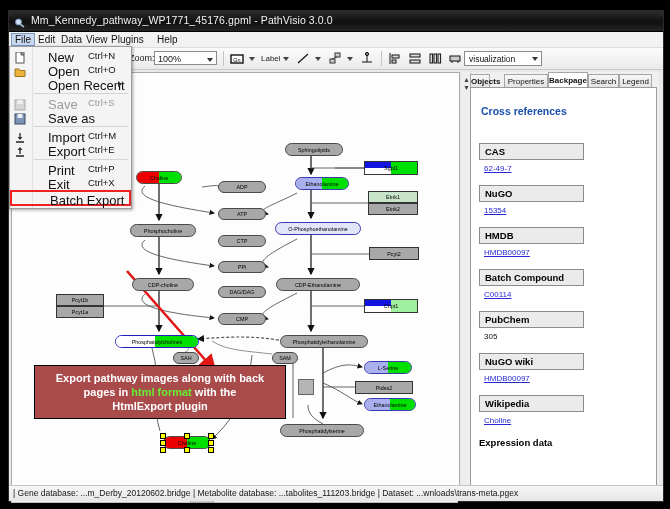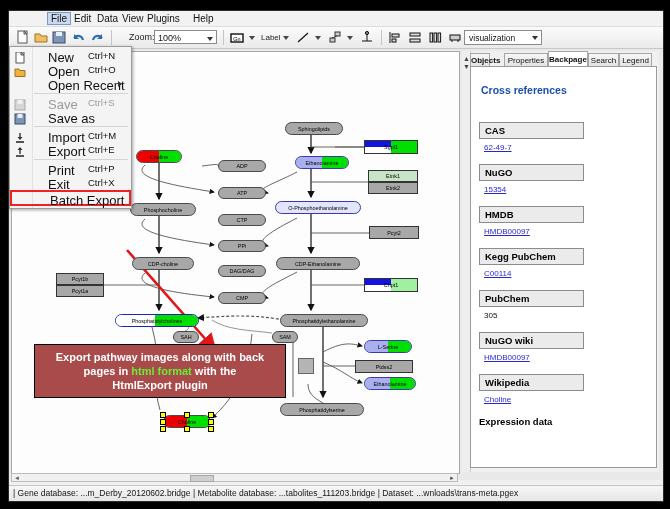--- a/index.html
+++ b/index.html
@@ -10,21 +10,21 @@
   #win{position:absolute;left:8px;top:10px;width:654px;height:490px;background:#f0f0f0;
        border:1px solid #2b2b2b;box-shadow:0 0 0 1px #000;}
   #titlebar{position:relative;height:20px;background:linear-gradient(180deg,#2c2c2c 0%,#101010 55%,#242424 100%);
             border-bottom:1px solid #000;}
   #titlebar .tb-icon{position:absolute;left:5px;top:4px;width:12px;height:12px;}
   #titlebar .tb-text{position:absolute;left:22px;top:3px;font-size:10.5px;color:#f2f2f2;white-space:nowrap;
             letter-spacing:.1px;}
 
   
   #menubar{position:relative;height:15px;background:#f2f2f2;border-bottom:1px solid #dcdcdc;}
-  #menubar .mi{position:absolute;top:1px;font-size:10px;color:#111;padding:1px 4px;line-height:11px;margin-left:36px;}
+  #menubar .mi{position:absolute;top:1px;font-size:10px;color:#111;padding:1px 4px;line-height:11px;}
   #menubar .mi.sel{background:#c9d9ef;border:1px solid #7a9ac4;padding:0 3px;}
 
   
   #toolbar{position:relative;height:21px;background:linear-gradient(180deg,#fbfbfb,#eaeaea);
            border-bottom:1px solid #c8c8c8;}
   .tbgrp{position:absolute;top:2px;font-size:9px;color:#222;}
   .zoomlbl{left:120px;top:5px;}
   .zoomsel{position:absolute;left:145px;top:3px;width:63px;height:14px;background:#fff;border:1px solid #8a8a8a;
            font-size:9px;color:#111;padding-left:3px;line-height:14px;box-sizing:border-box;}
   .zoomsel .cv{position:absolute;left:3px;top:0;}
@@ -108,20 +108,29 @@
 
   svg.overlay{position:absolute;left:0;top:0;width:447px;height:421px;pointer-events:none;}
   .handle{position:absolute;width:4px;height:4px;background:#ffff00;border:1px solid #000;}
 </style>
 </head>
 <body>
 
 <div id="frame">
   <div id="win">
 
+    <div id="titlebar">
+      <span class="tb-icon">
+        <svg width="12" height="12" viewBox="0 0 12 12">
+          <circle cx="4.5" cy="5" r="3" fill="#cfe0f5" stroke="#6f8fb5"></circle>
+          <path d="M6 7 L10 10" stroke="#9fb6d2" stroke-width="1.6"></path>
+        </svg>
+      </span>
+      <span class="tb-text">Mm_Kennedy_pathway_WP1771_45176.gpml - PathVisio 3.0.0</span>
+    </div>
 
     <div id="menubar">
       <span class="mi sel" style="left:2px;">File</span>
       <span class="mi" style="left:25px;">Edit</span>
       <span class="mi" style="left:48px;">Data</span>
       <span class="mi" style="left:73px;">View</span>
       <span class="mi" style="left:98px;">Plugins</span>
       <span class="mi" style="left:144px;">Help</span>
     </div>
 
@@ -483,21 +492,21 @@
               <span>NuGO</span>
             </div>
           <a class="seclink" style="top:118px;" href="#">15354</a>
 
           <div class="secbox" style="top:139px;">
               <span>HMDB</span>
             </div>
           <a class="seclink" style="top:160px;" href="#">HMDB00097</a>
 
           <div class="secbox" style="top:181px;">
-              <span>Kegg PubChem</span>
+              <span>Batch Compound</span>
             </div>
           <a class="seclink" style="top:202px;" href="#">C00114</a>
 
           <div class="secbox" style="top:223px;">
               <span>PubChem</span>
             </div>
           <span class="sectext" style="top:244px;">305</span>
 
           <div class="secbox" style="top:265px;">
               <span>NuGO wiki</span>

